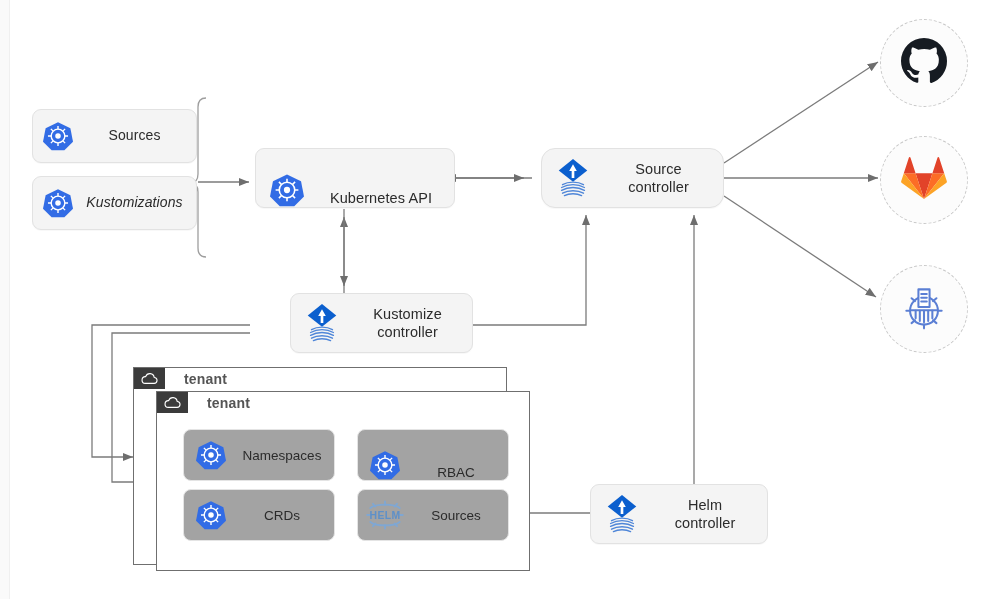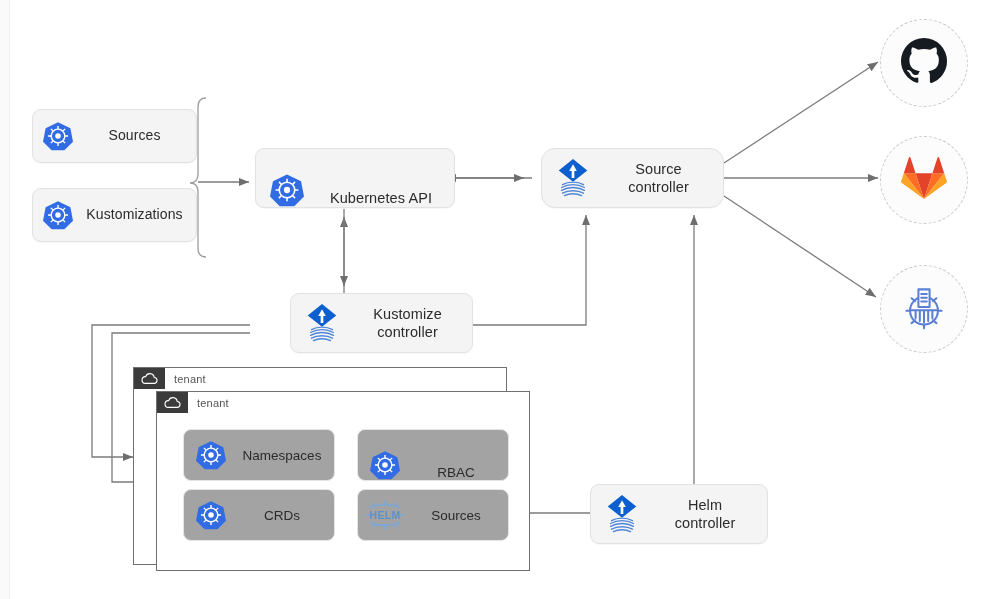--- a/index.html
+++ b/index.html
@@ -84,24 +84,25 @@
   }
   .tenant .cloud-tab {
     width: 31px; height: 21px;
     background: #3b3b3b;
     display: flex;
     align-items: center;
     justify-content: center;
     flex: 0 0 auto;
   }
   .tenant .tenant-name {
-    font-size: 11px;
+    font-size: 14px;
     color: #555;
-    padding-left: 9px;
+    padding-left: 19px;
     letter-spacing: .2px;
+    font-weight: bold;
   }
 
   
   .cell {
     position: absolute;
     box-sizing: border-box;
     width: 152px; height: 52px;
     background: #a3a3a3;
     border: 1px solid #e4e4e4;
     border-radius: 8px;
@@ -174,21 +175,21 @@
         <g fill="none" stroke="#fff" stroke-width="1.5">
           <circle cx="16" cy="16" r="7.3"></circle>
           <circle cx="16" cy="16" r="2.2" fill="#fff"></circle>
           <path d="M16 8.7V5.3M16 23.3v3.4M23.3 16h3.4M5.3 16h3.4M21.2 10.8l2.4-2.4M8.4 23.6l2.4-2.4M21.2 21.2l2.4 2.4M8.4 8.4l2.4 2.4"></path>
         </g>
       </svg>
     </span>
     <span class="lbl">Sources</span>
   </div>
 
-  <div class="node res" style="left:32px; top:188px;">
+  <div class="node res" style="left:32px; top:176px;font-style:italic;">
     <span class="ico">
       <svg width="30" height="30" viewBox="0 0 32 32" xmlns="http://www.w3.org/2000/svg">
         <path d="M16 1.4 29.2 7.7 32 22 22.8 31.2H9.2L0 22 2.8 7.7z" fill="#326CE5"></path>
         <g fill="none" stroke="#fff" stroke-width="1.5">
           <circle cx="16" cy="16" r="7.3"></circle>
           <circle cx="16" cy="16" r="2.2" fill="#fff"></circle>
           <path d="M16 8.7V5.3M16 23.3v3.4M23.3 16h3.4M5.3 16h3.4M21.2 10.8l2.4-2.4M8.4 23.6l2.4-2.4M21.2 21.2l2.4 2.4M8.4 8.4l2.4 2.4"></path>
         </g>
       </svg>
     </span>

